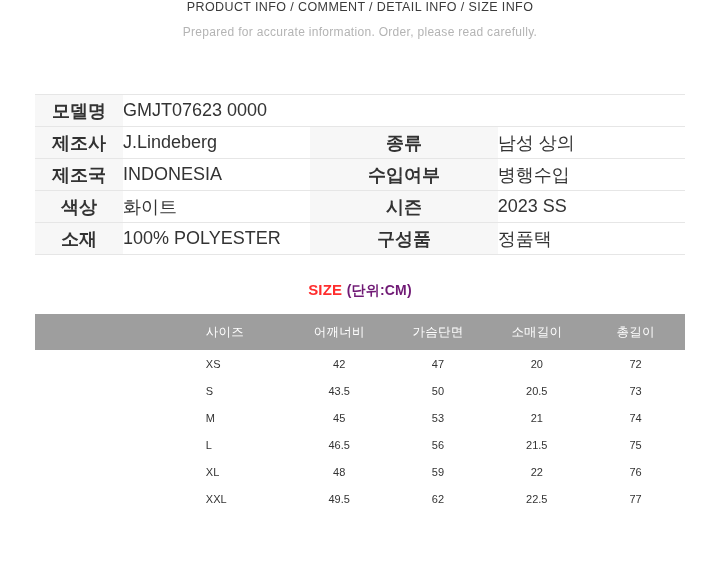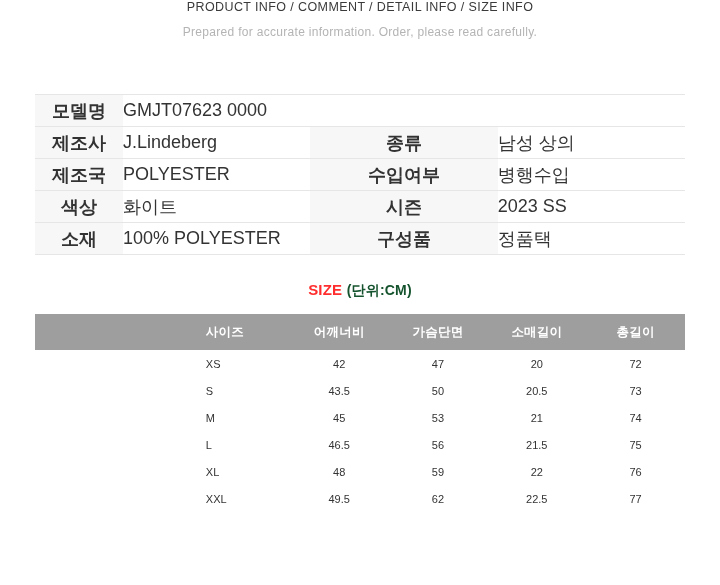--- a/index.html
+++ b/index.html
@@ -80,39 +80,39 @@
     margin-top: 26px;
     font-size: 15px;
     font-weight: bold;
     letter-spacing: 0.2px;
   }
   .size-heading .size-word {
     color: #ff2d2d;
     font-weight: bold;
   }
   .size-heading .size-unit {
-    color: #14532d;
+    color: #701a75;
     font-weight: bold;
     font-size: 14px;
   }
 
   
   .size-table-wrap {
     margin: 14px 35px 0 35px;
   }
   table.size {
     width: 650px;
     border-collapse: collapse;
     table-layout: fixed;
   }
   table.size thead th {
     background: #9e9e9e;
     color: #ffffff;
     font-size: 12.5px;
-    font-weight: bold;
+    font-weight: normal;
     height: 34px;
     text-align: center;
     border: none;
     letter-spacing: 0.2px;
   }
   table.size tbody td {
     height: 25px;
     font-size: 11px;
     color: #333;
     text-align: center;
@@ -145,21 +145,21 @@
           <td class="value" colspan="3">GMJT07623 0000</td>
         </tr>
         <tr>
           <td class="label">제조사</td>
           <td class="value">J.Lindeberg</td>
           <td class="label">종류</td>
           <td class="value">남성 상의</td>
         </tr>
         <tr>
           <td class="label">제조국</td>
-          <td class="value">POLYESTER</td>
+          <td class="value">INDONESIA</td>
           <td class="label">수입여부</td>
           <td class="value">병행수입</td>
         </tr>
         <tr>
           <td class="label">색상</td>
           <td class="value">화이트</td>
           <td class="label">시즌</td>
           <td class="value">2023 SS</td>
         </tr>
         <tr>

